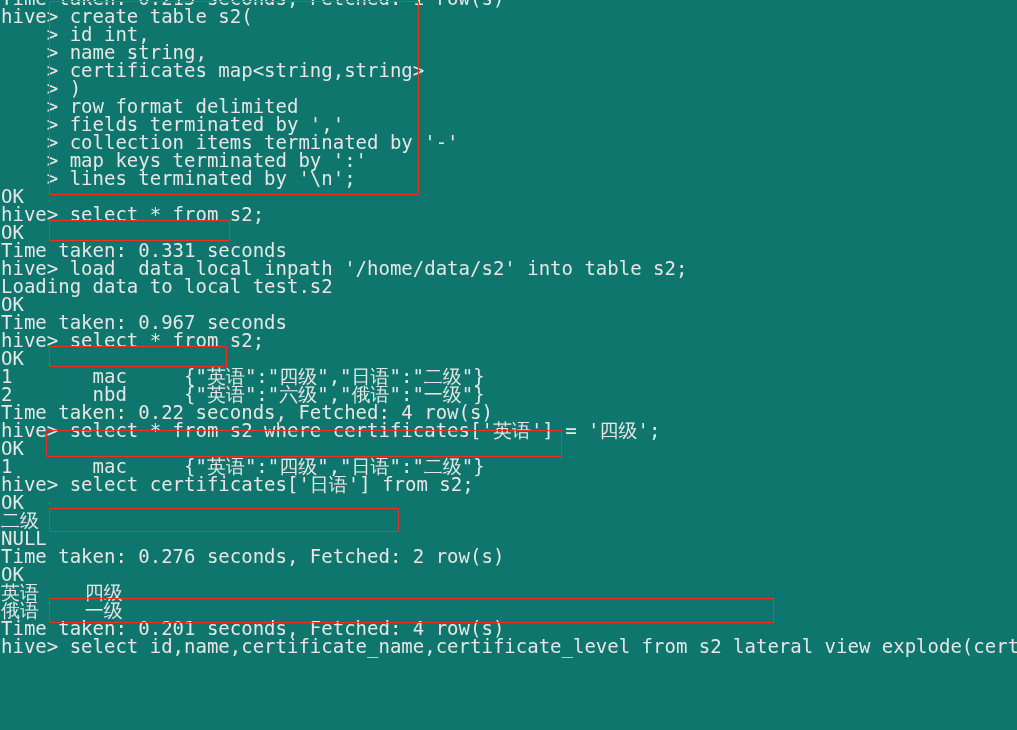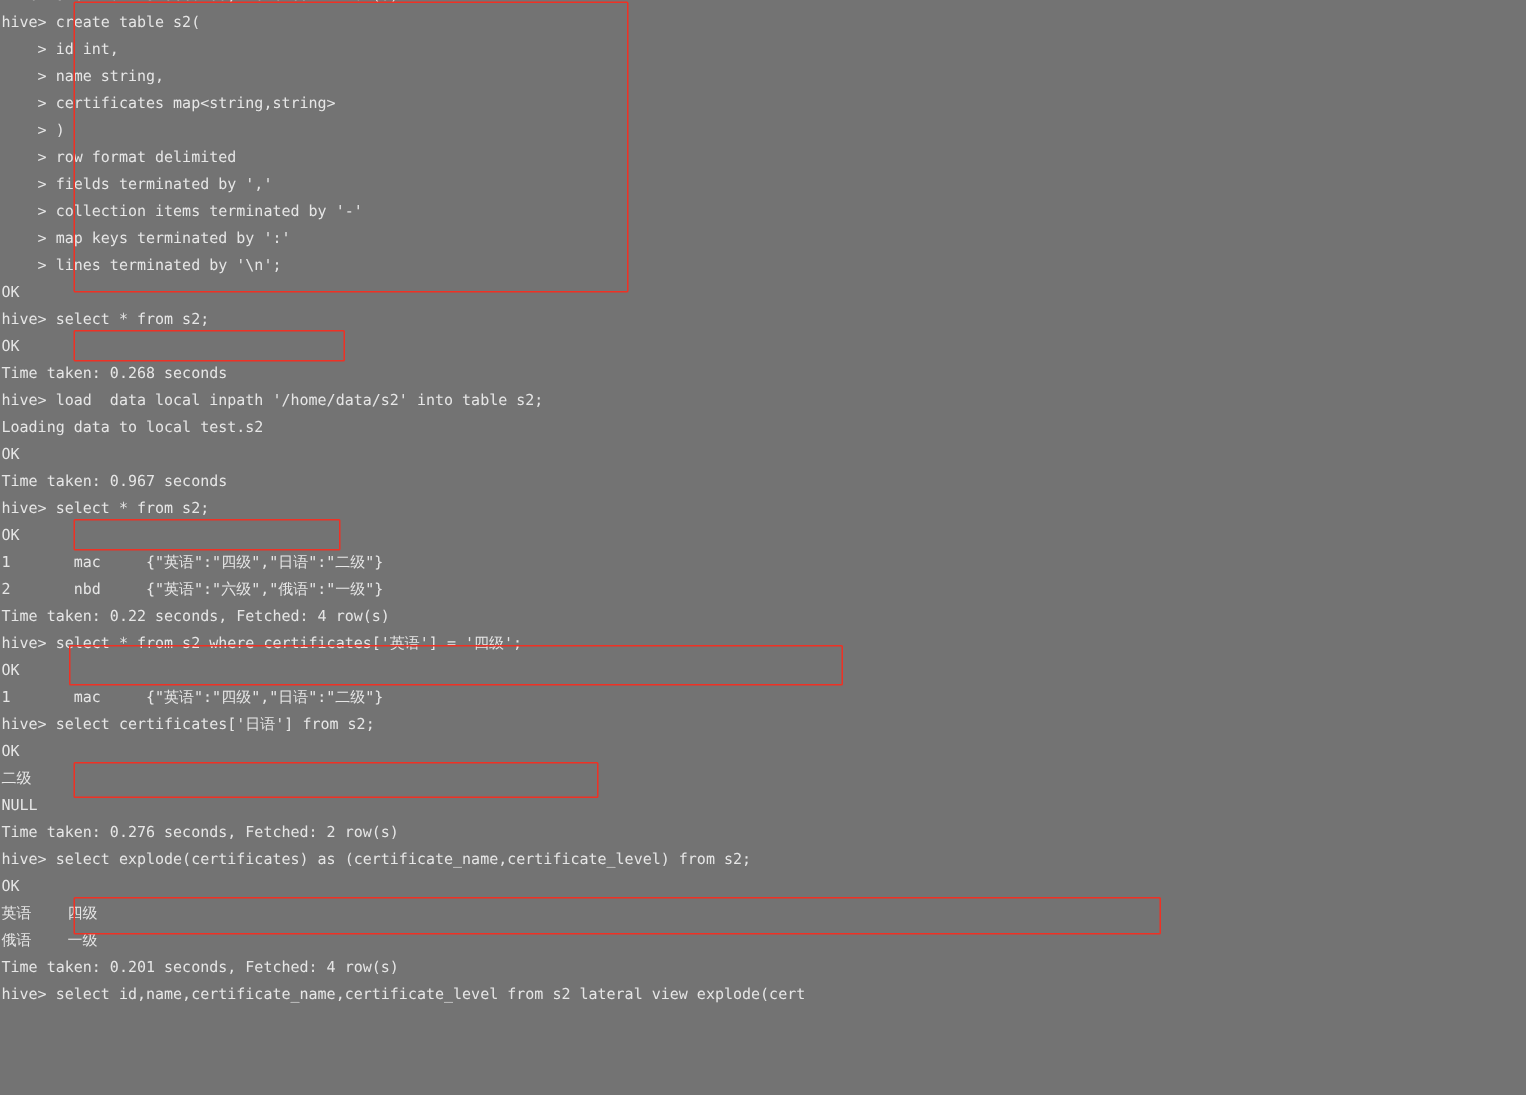--- a/index.html
+++ b/index.html
@@ -4,24 +4,24 @@
 <style>
   html, body {
     margin: 0;
     padding: 0;
     background: #2d0922;
   }
   #terminal {
     position: relative;
     width: 1017px;
     height: 730px;
-    background: #737373;
+    background: #0f766e;
     color: #e6e6e6;
     font-family: "DejaVu Sans Mono", "Liberation Mono", monospace;
-    font-size: 10px;
+    font-size: 19px;
     line-height: 18px;
     overflow: hidden;
     -webkit-font-smoothing: none;
   }
   .lines {
     position: absolute;
     left: 0;
     top: -11px;          
     width: 1017px;
   }
@@ -53,39 +53,38 @@
       <div class="line">    &gt; certificates map&lt;string,string&gt;</div>
       <div class="line">    &gt; )</div>
       <div class="line">    &gt; row format delimited</div>
       <div class="line">    &gt; fields terminated by ','</div>
       <div class="line">    &gt; collection items terminated by '-'</div>
       <div class="line">    &gt; map keys terminated by ':'</div>
       <div class="line">    &gt; lines terminated by '\n';</div>
       <div class="line">OK</div>
       <div class="line">hive&gt; select * from s2;</div>
       <div class="line">OK</div>
-      <div class="line">Time taken: 0.268 seconds</div>
+      <div class="line">Time taken: 0.331 seconds</div>
       <div class="line">hive&gt; load  data local inpath '/home/data/s2' into table s2;</div>
       <div class="line">Loading data to local test.s2</div>
       <div class="line">OK</div>
       <div class="line">Time taken: 0.967 seconds</div>
       <div class="line">hive&gt; select * from s2;</div>
       <div class="line">OK</div>
       <div class="line">1       mac     {"英语":"四级","日语":"二级"}</div>
       <div class="line">2       nbd     {"英语":"六级","俄语":"一级"}</div>
       <div class="line">Time taken: 0.22 seconds, Fetched: 4 row(s)</div>
       <div class="line">hive&gt; select * from s2 where certificates['英语'] = '四级';</div>
       <div class="line">OK</div>
       <div class="line">1       mac     {"英语":"四级","日语":"二级"}</div>
       <div class="line">hive&gt; select certificates['日语'] from s2;</div>
       <div class="line">OK</div>
       <div class="line">二级</div>
       <div class="line">NULL</div>
       <div class="line">Time taken: 0.276 seconds, Fetched: 2 row(s)</div>
-      <div class="line">hive&gt; select explode(certificates) as (certificate_name,certificate_level) from s2;</div>
       <div class="line">OK</div>
       <div class="line">英语    四级</div>
       <div class="line">俄语    一级</div>
       <div class="line">Time taken: 0.201 seconds, Fetched: 4 row(s)</div>
       <div class="line">hive&gt; select id,name,certificate_name,certificate_level from s2 lateral view explode(cert</div>
     </div>
   <div id="boxes">
       <div class="box" style="left: 49px; top: 1px; width: 370px; height: 194px; border-color: rgb(239, 49, 36);"></div>
       <div class="box" style="left: 49px; top: 220px; width: 181px; height: 21px; border-color: rgb(239, 49, 36);"></div>
       <div class="box" style="left: 49px; top: 346px; width: 178px; height: 21px; border-color: rgb(239, 49, 36);"></div>

